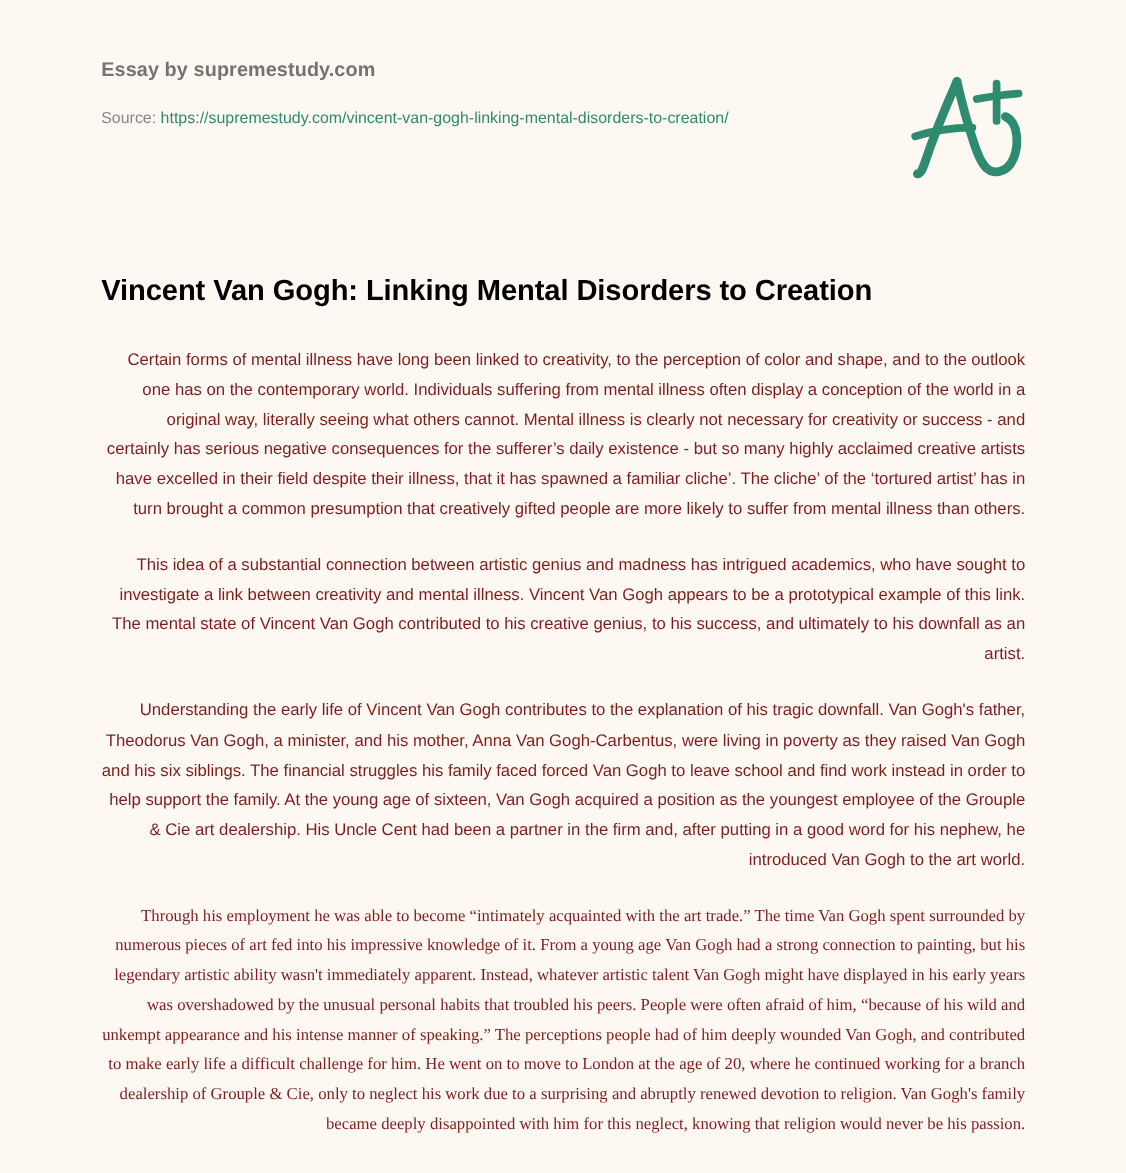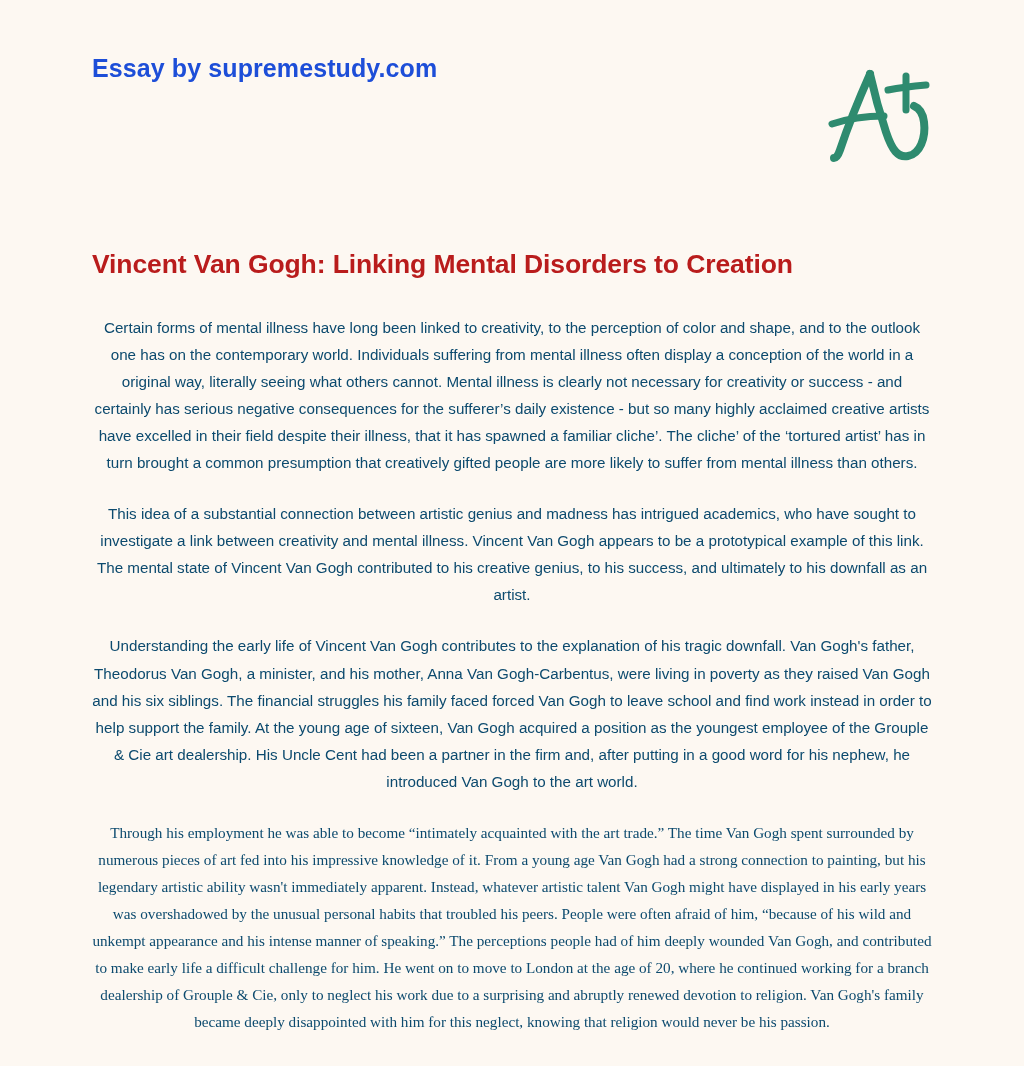--- a/index.html
+++ b/index.html
@@ -26,23 +26,23 @@
 
   
   .header {
     position: absolute;
     left: 92px;
     top: 52px;
     width: 700px;
   }
 
   .byline {
-    font-size: 25px;
+    font-size: 18px;
     font-weight: bold;
-    color: #1d4ed8;
+    color: #737373;
     letter-spacing: 0.1px;
     line-height: 1.3;
     margin: 0 0 22px 0;
   }
 
   .source-line {
     font-size: 14.5px;
     line-height: 1.62;
     color: #8a8782;
     margin: 0;
@@ -76,53 +76,57 @@
   
   .article-title {
     position: absolute;
     left: 92px;
     top: 248px;
     width: 860px;
     margin: 0;
     font-size: 26.5px;
     font-weight: bold;
     line-height: 1.25;
-    color: #b91c1c;
+    color: #000000;
     letter-spacing: -0.1px;
   }
 
   
   .article-body {
     position: absolute;
     left: 92px;
     top: 314px;
     width: 840px;
   }
 
   .article-body p {
     margin: 0 0 24px 0;
     font-size: 15.2px;
     line-height: 1.78;
-    color: #0c4a6e;
-    text-align: center;
+    color: #7f1d1d;
+    text-align: right;
   }
 
   .article-body p:last-child {
     margin-bottom: 0;
     font-family: Liberation Serif, serif;
   }
 </style>
 </head>
 <body>
 
 <div class="page">
 
   <div class="header">
     <div class="byline">Essay by supremestudy.com</div>
 
+    <p class="source-line">
+      <span class="source-label">Source:</span>
+      <span class="source-url">https://supremestudy.com/vincent-van-gogh-linking-mental-disorders-to-creation/</span>
+    </p>
   </div>
 
   <div class="logo">
     <svg viewBox="0 0 120 112" xmlns="http://www.w3.org/2000/svg" aria-hidden="true">
       <g fill="none" stroke="#2e8b6f" stroke-linecap="round" stroke-linejoin="round">
 
         <path d="M52 16 C44 34, 32 62, 22 92 C20 98, 18 100, 16 100" stroke-width="8"></path>
 
         <path d="M52 16 C56 34, 62 56, 68 74 C74 92, 80 100, 90 98 C102 96, 108 80, 106 64 C105 56, 101 50, 96 48" stroke-width="8"></path>
 

